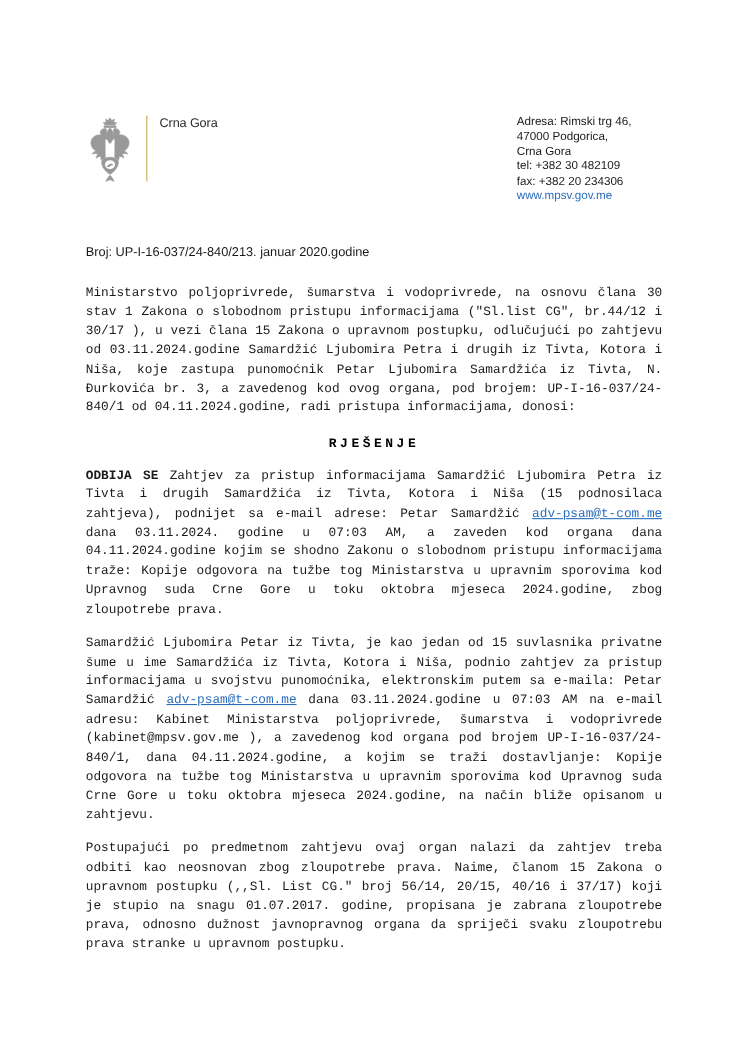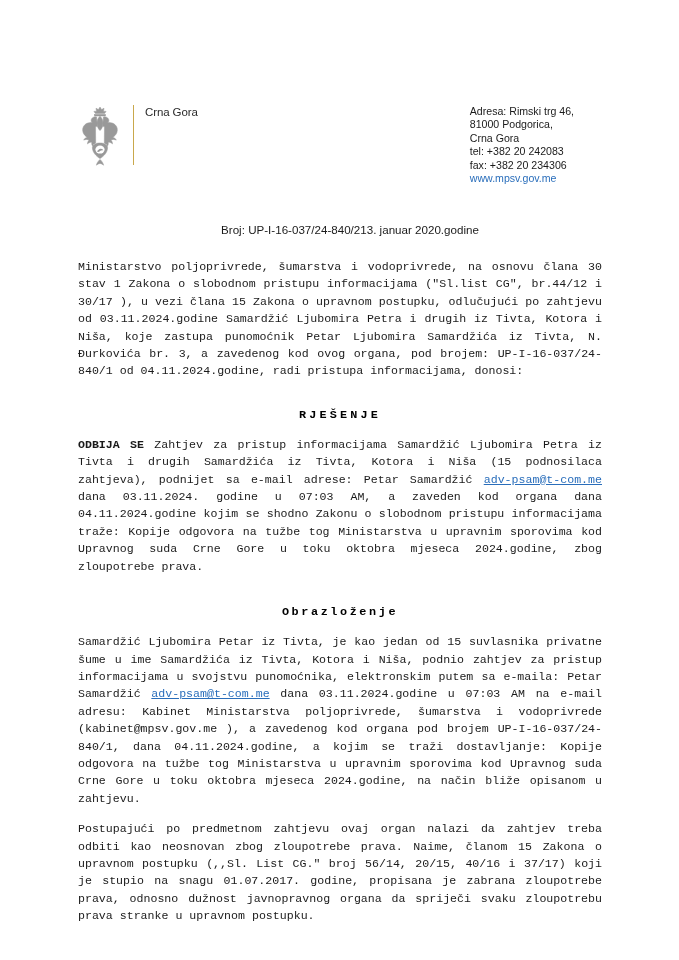--- a/index.html
+++ b/index.html
@@ -81,21 +81,21 @@
     text-align: center;
   }
 
   
   .refline {
     position: absolute;
     left: 78px;
     right: 57px;
     top: 222px;
     display: flex;
-    justify-content: center;
+    justify-content: flex-start;
     font-size: 11.6px;
     line-height: 16px;
   }
 
   
   .body-block {
     position: absolute;
     left: 78px;
     top: 258px;
     width: 524px;
@@ -108,21 +108,21 @@
     text-justify: inter-word;
     margin: 0 0 13px 0;
     color: #1a1a1a;
   }
 
   .centered-heading {
     text-align: center;
     font-weight: bold;
     font-size: 11.8px;
     letter-spacing: 3.2px;
-    margin: 28px 0 14px 0;
+    margin: 16px 0 14px 0;
     color: #000000;
   }
   .centered-heading.obraz {
     letter-spacing: 2.6px;
     margin-top: 30px;
   }
   b.lead { font-weight: bold; }
   a.maillink {
     color: #2a6ebb;
     text-decoration: underline;
@@ -170,41 +170,40 @@
 
       <div class="brand-divider"></div>
 
       <div class="brand-text">
         <div class="brand-country">Crna Gora</div>
       </div>
     </div>
 
     <div class="address-block">
       <div class="address-line">Adresa: Rimski trg 46,</div>
-      <div class="address-line">81000 Podgorica,</div>
+      <div class="address-line">47000 Podgorica,</div>
       <div class="address-line">Crna Gora</div>
-      <div class="address-line">tel: +382 20 242083</div>
+      <div class="address-line">tel: +382 30 482109</div>
       <div class="address-line">fax: +382 20 234306</div>
       <div class="address-line"><span class="address-url">www.mpsv.gov.me</span></div>
     </div>
   </div>
 
   <div class="refline">
     <span>Broj: UP-I-16-037/24-840/2</span>
     <span>13. januar 2020.godine</span>
   </div>
 
   <div class="body-block">
 
     <p class="para">Ministarstvo poljoprivrede, šumarstva i vodoprivrede, na osnovu člana 30 stav 1 Zakona o slobodnom  pristupu informacijama ("Sl.list CG", br.44/12 i 30/17 ), u vezi člana 15 Zakona o upravnom postupku, odlučujući po zahtjevu od 03.11.2024.godine Samardžić Ljubomira Petra i drugih iz Tivta, Kotora i Niša, koje zastupa punomoćnik Petar Ljubomira Samardžića iz Tivta, N. Đurkovića br. 3, a zavedenog kod ovog organa, pod brojem: UP-I-16-037/24-840/1 od 04.11.2024.godine, radi pristupa informacijama, donosi:</p>
 
     <div class="centered-heading">RJEŠENJE</div>
 
     <p class="para"><b class="lead">ODBIJA SE</b><span> Zahtjev za pristup informacijama Samardžić Ljubomira Petra iz Tivta i drugih Samardžića iz Tivta,  Kotora i Niša (15 podnosilaca zahtjeva), podnijet sa e-mail adrese: Petar Samardžić </span><a class="maillink" href="#">adv-psam@t-com.me</a><span> dana 03.11.2024. godine u 07:03 AM, a zaveden kod organa dana 04.11.2024.godine kojim se shodno Zakonu o slobodnom pristupu informacijama traže: Kopije odgovora na tužbe tog Ministarstva u upravnim sporovima kod Upravnog suda Crne Gore u toku oktobra mjeseca 2024.godine, zbog zloupotrebe prava.</span></p>
 
-    <div class="centered-heading obraz">Obrazloženje</div>
 
     <p class="para"><span>Samardžić Ljubomira Petar iz Tivta, je kao jedan od 15 suvlasnika privatne šume u ime Samardžića iz Tivta, Kotora i Niša, podnio zahtjev za pristup informacijama u svojstvu punomoćnika, elektronskim putem sa e-maila: Petar Samardžić </span><a class="maillink" href="#">adv-psam@t-com.me</a><span> dana 03.11.2024.godine u 07:03 AM na e-mail adresu: Kabinet Ministarstva poljoprivrede, šumarstva i vodoprivrede (kabinet@mpsv.gov.me ), a zavedenog kod organa pod brojem UP-I-16-037/24-840/1, dana 04.11.2024.godine, a kojim se traži dostavljanje: Kopije odgovora na tužbe tog Ministarstva u upravnim sporovima kod Upravnog suda Crne Gore u toku oktobra mjeseca 2024.godine, na način bliže opisanom u zahtjevu.</span></p>
 
     <p class="para">Postupajući po predmetnom zahtjevu ovaj organ nalazi da zahtjev treba odbiti kao neosnovan zbog zloupotrebe prava. Naime, članom 15 Zakona o upravnom postupku (,,Sl. List CG." broj 56/14, 20/15, 40/16 i 37/17) koji je stupio na snagu 01.07.2017. godine, propisana je zabrana zloupotrebe prava, odnosno dužnost javnopravnog organa da spriječi svaku zloupotrebu prava stranke u upravnom postupku.</p>
 
   </div>
 </div>
 
 </body></html>

